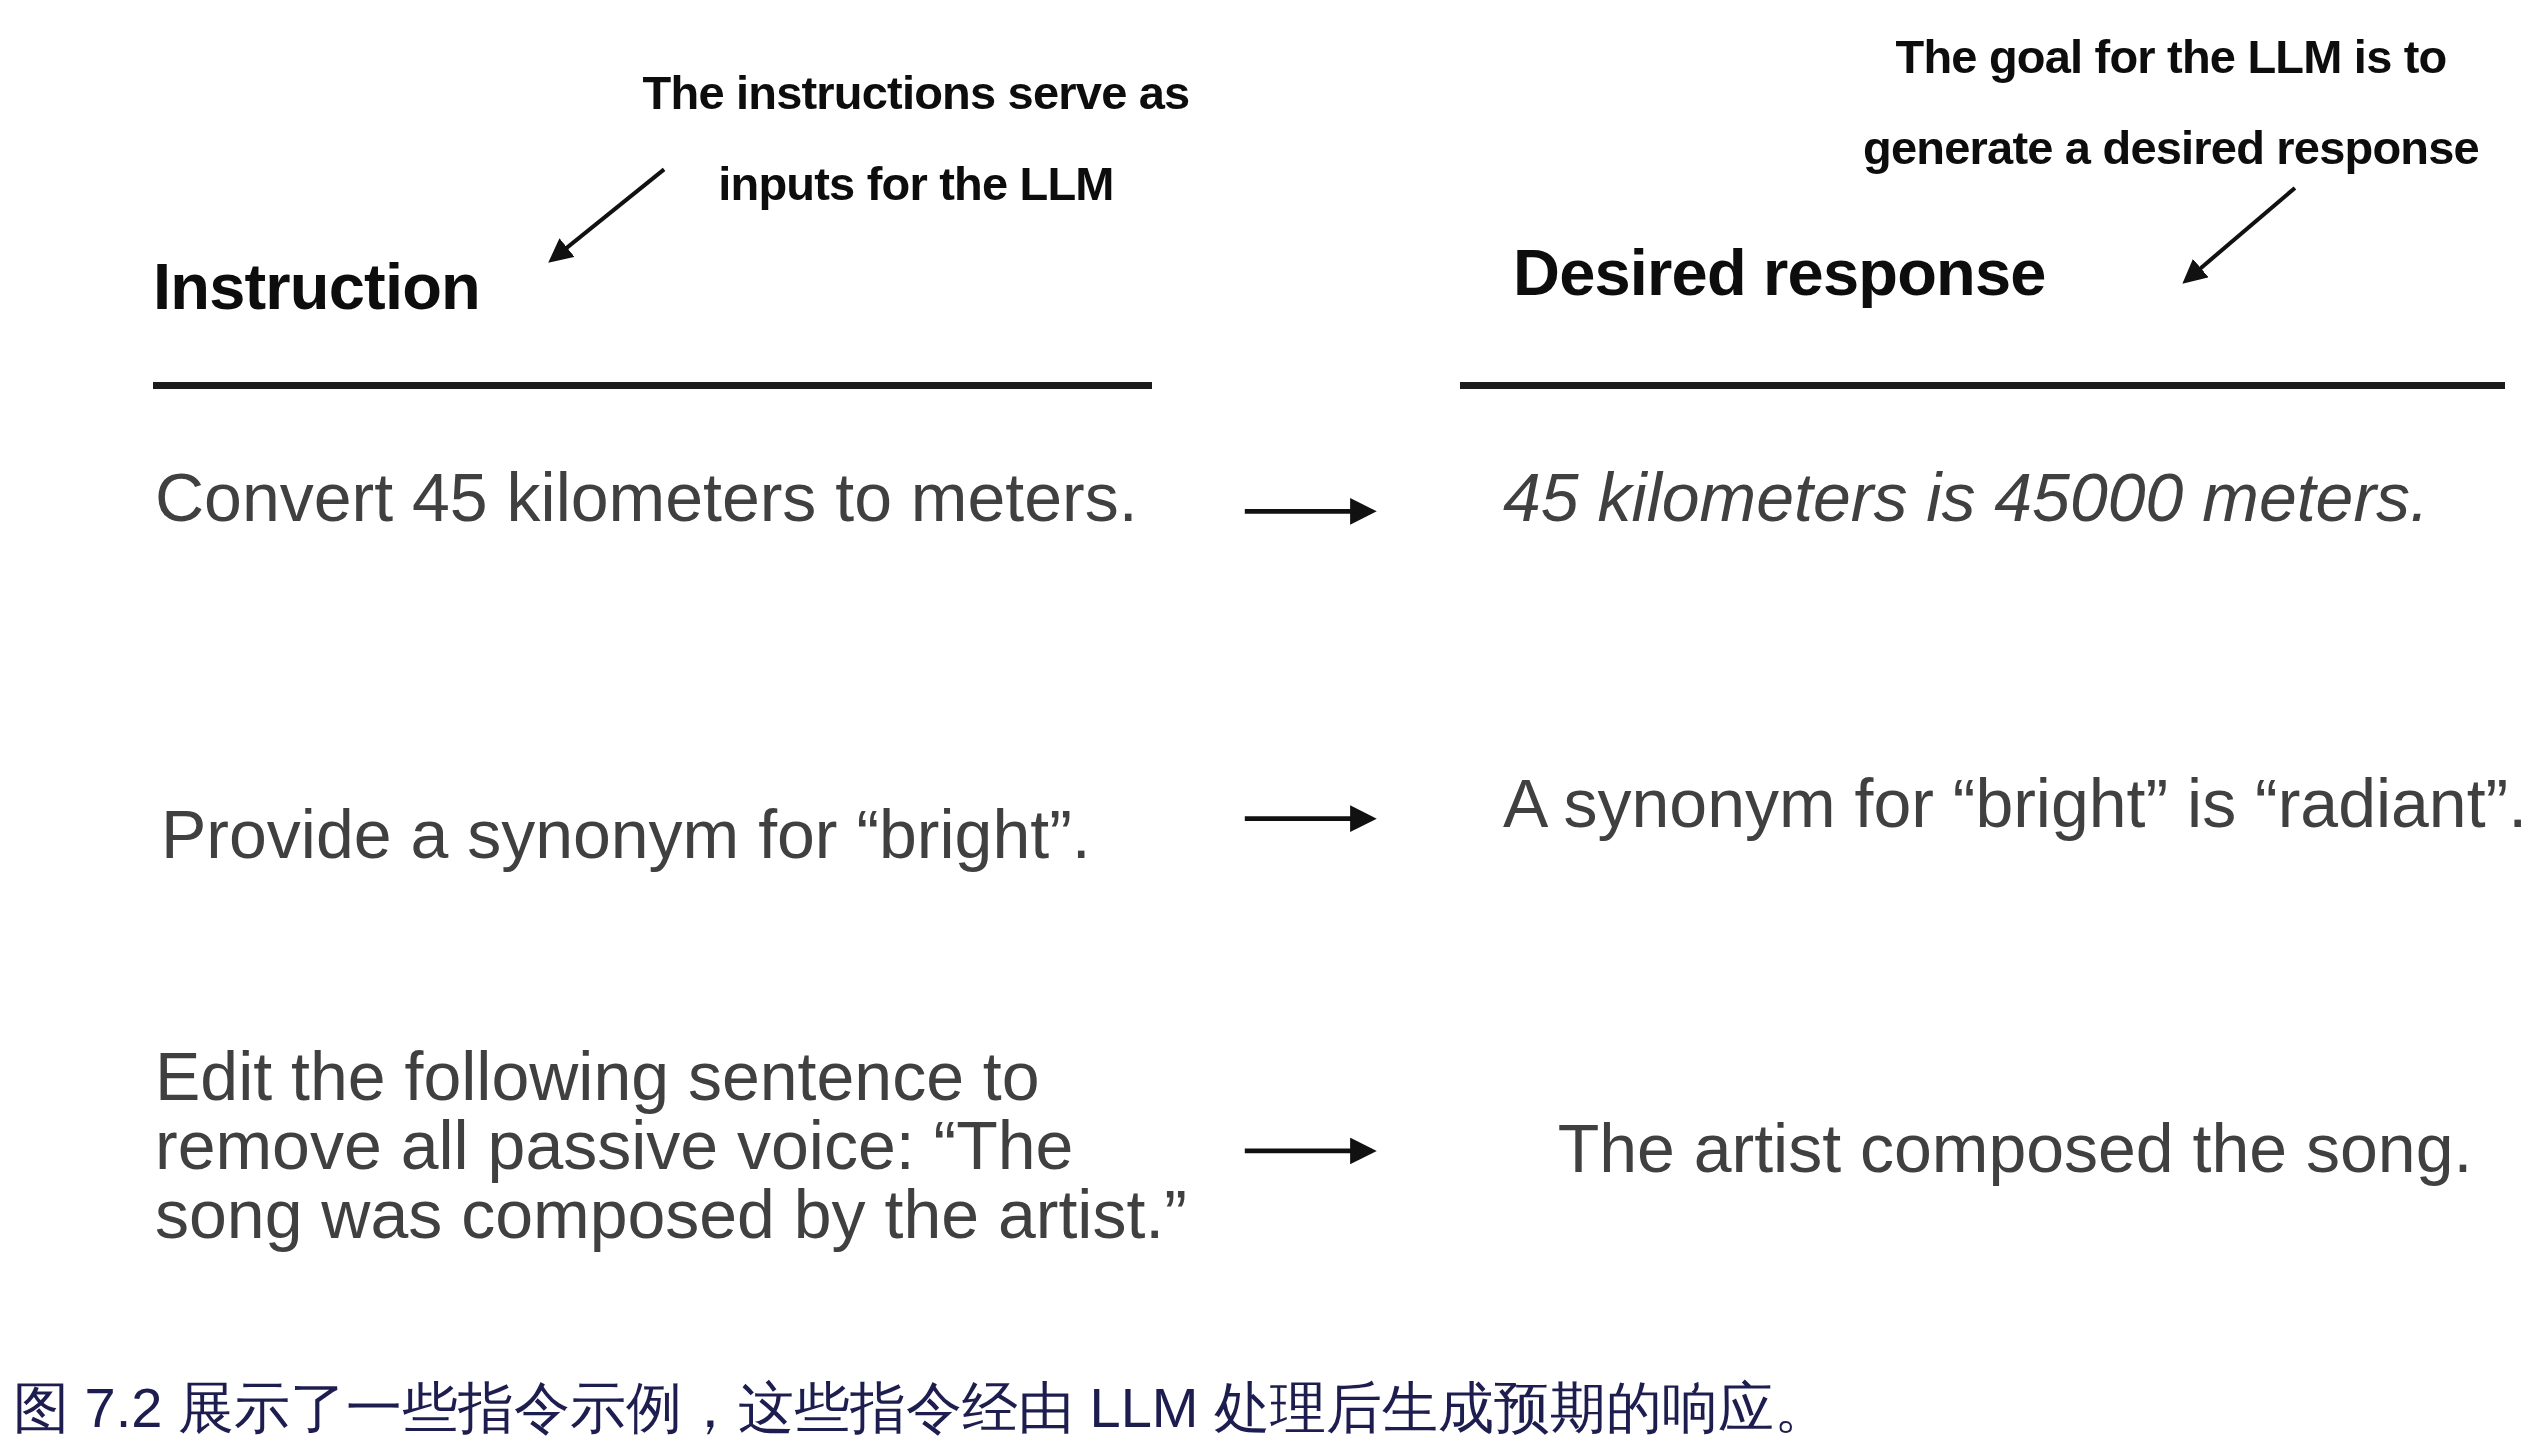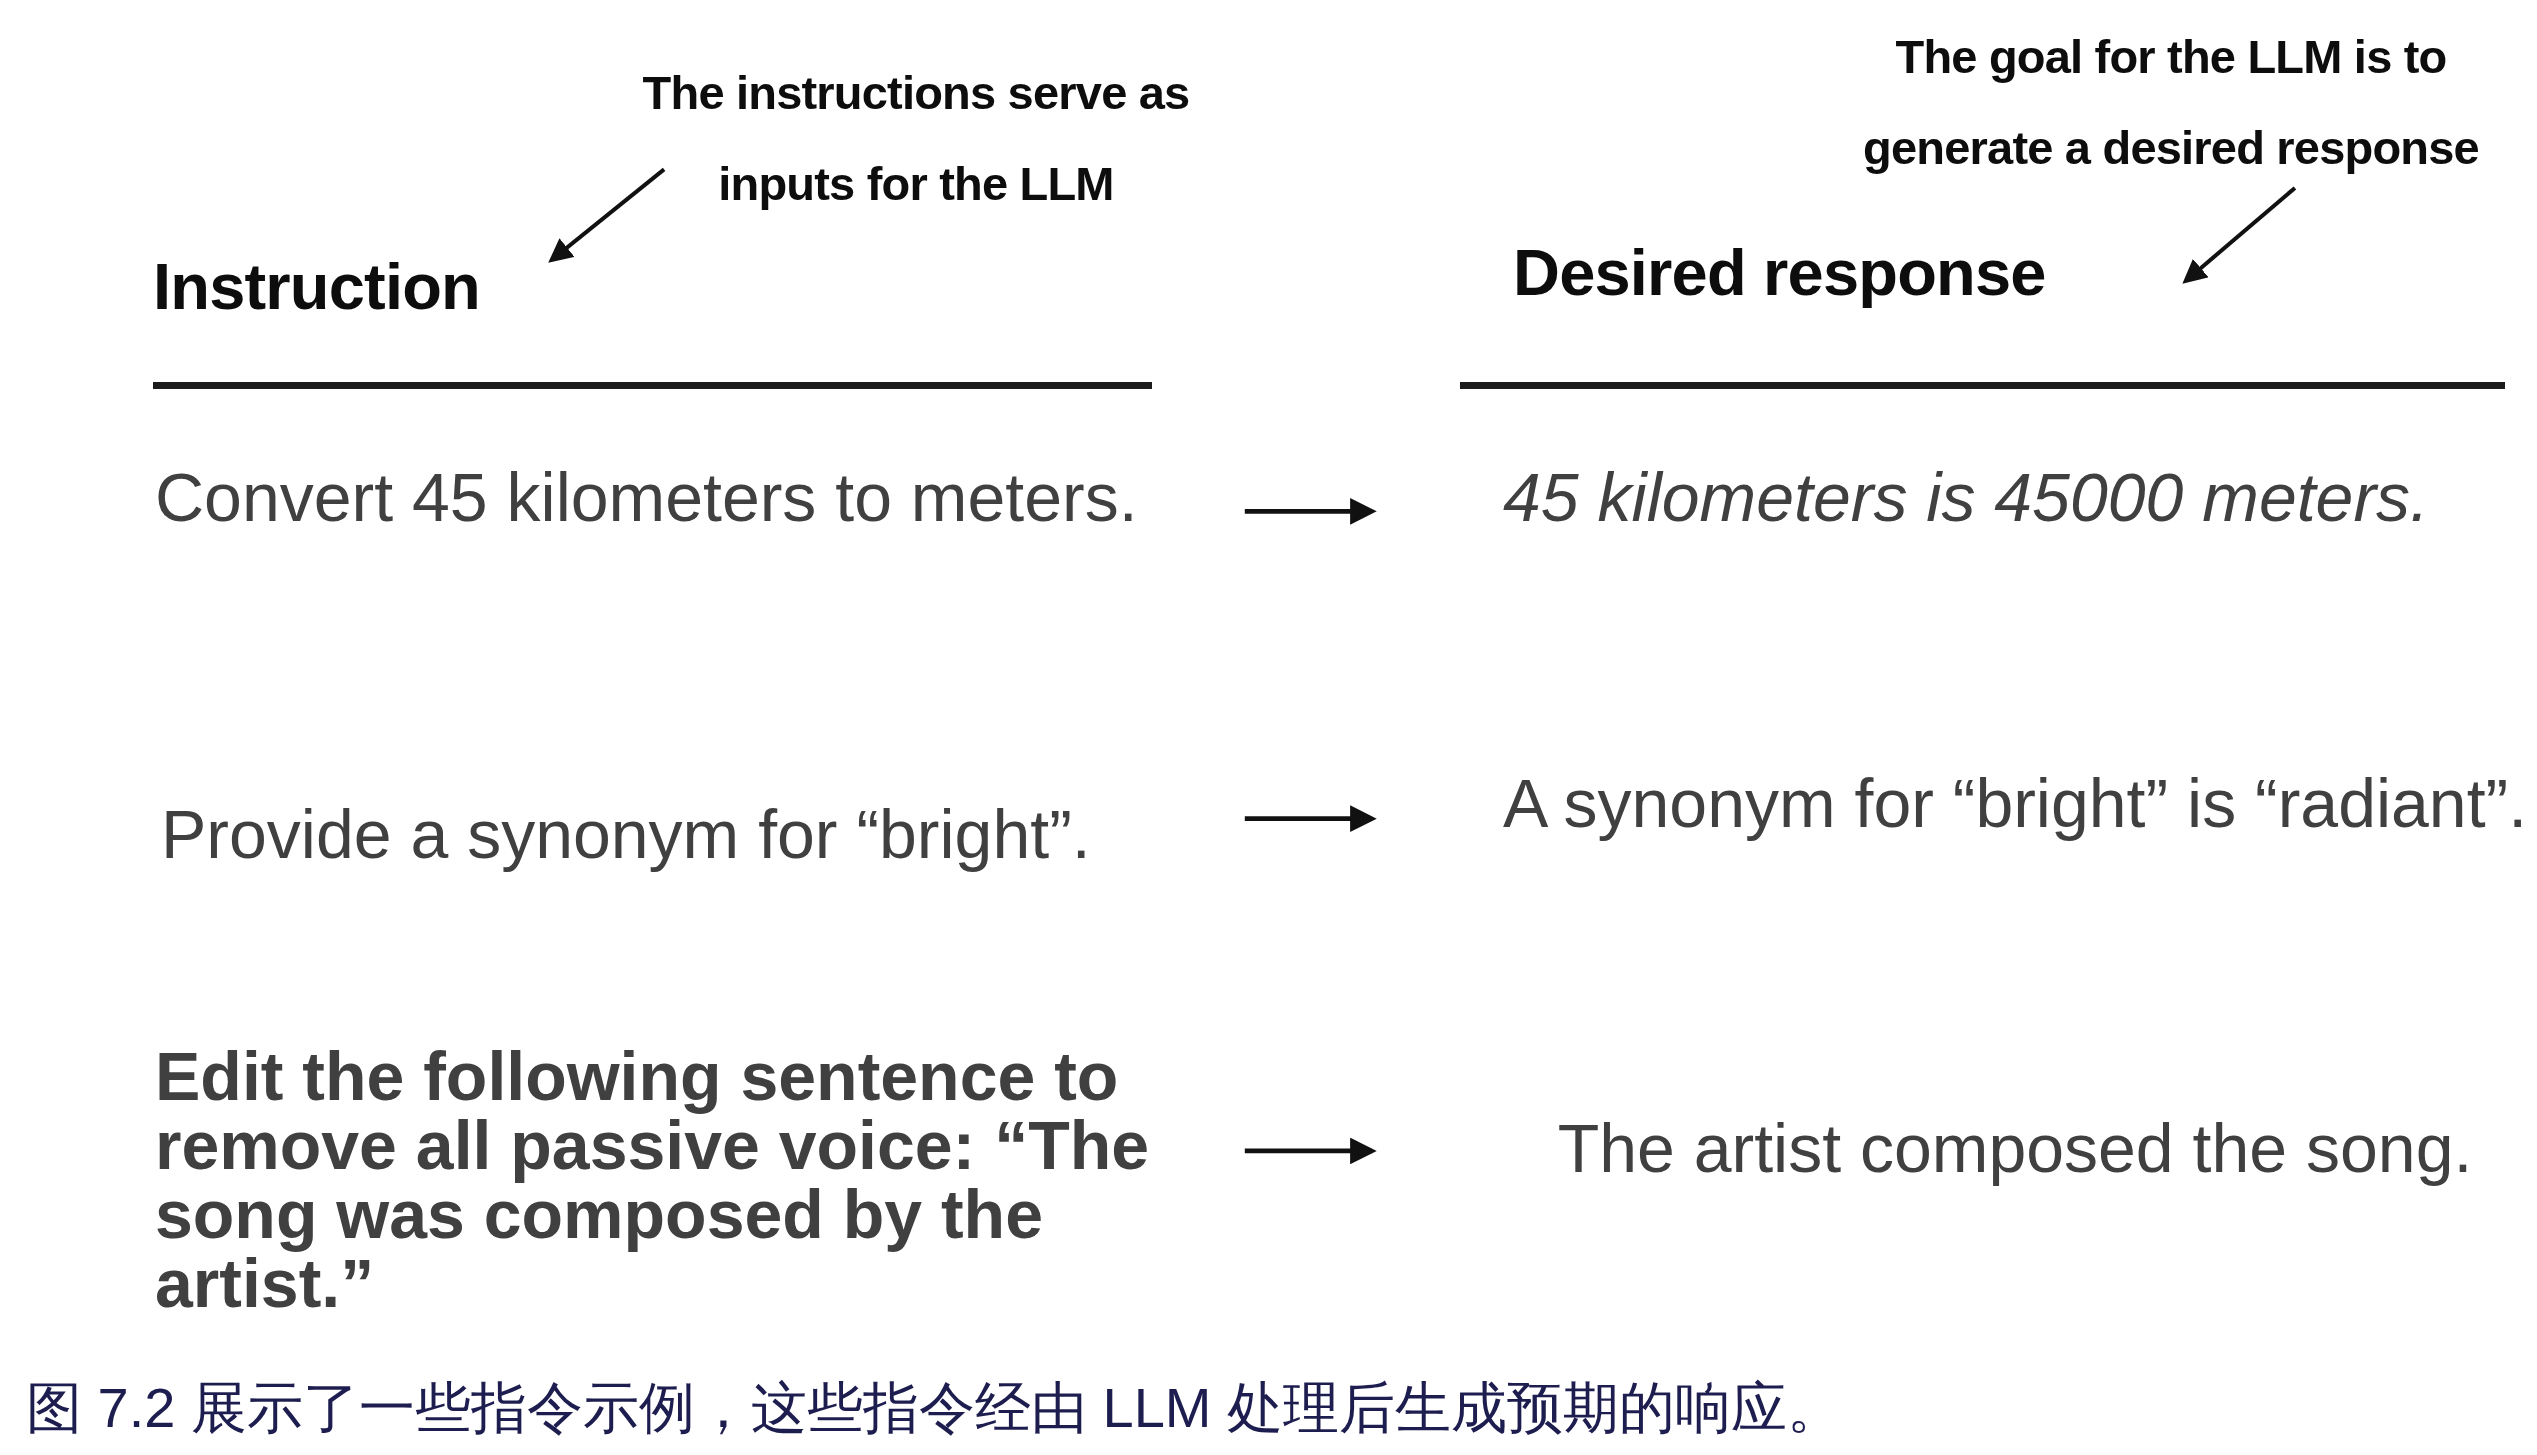--- a/index.html
+++ b/index.html
@@ -53,34 +53,34 @@
   .cell {
     font-size: 68px;
     line-height: 69px;
     white-space: pre-line;
     color: #404040;
   }
   .cell-i1 { left: 155px;  top: 463px;  width: 1073px; }
   .cell-r1 { left: 1503px; top: 463px;  width: 1024px; font-style: italic; }
   .cell-i2 { left: 161px;  top: 800px;  width: 1073px; }
   .cell-r2 { left: 1503px; top: 769px;  width: 1041px; }
-  .cell-i3 { left: 155px;  top: 1042px; width: 1073px; font-weight: bold; }
+  .cell-i3 { left: 155px;  top: 1042px; width: 1073px; }
   .cell-r3 { left: 1503px; top: 1114px; width: 1024px; text-align: center; }
 
   
   .arrow-layer {
     left: 0; top: 0;
     width: 2538px; height: 1455px;
     pointer-events: none;
   }
   .arrow-layer line { stroke: #111111; }
 
   
   .caption {
-    left: 26px;
+    left: 13px;
     top: 1371px;
     width: 2509px;
     font-size: 56px;
     line-height: 74px;
     color: #1d1d4f;
   }
 </style>
 </head>
 <body>
 

